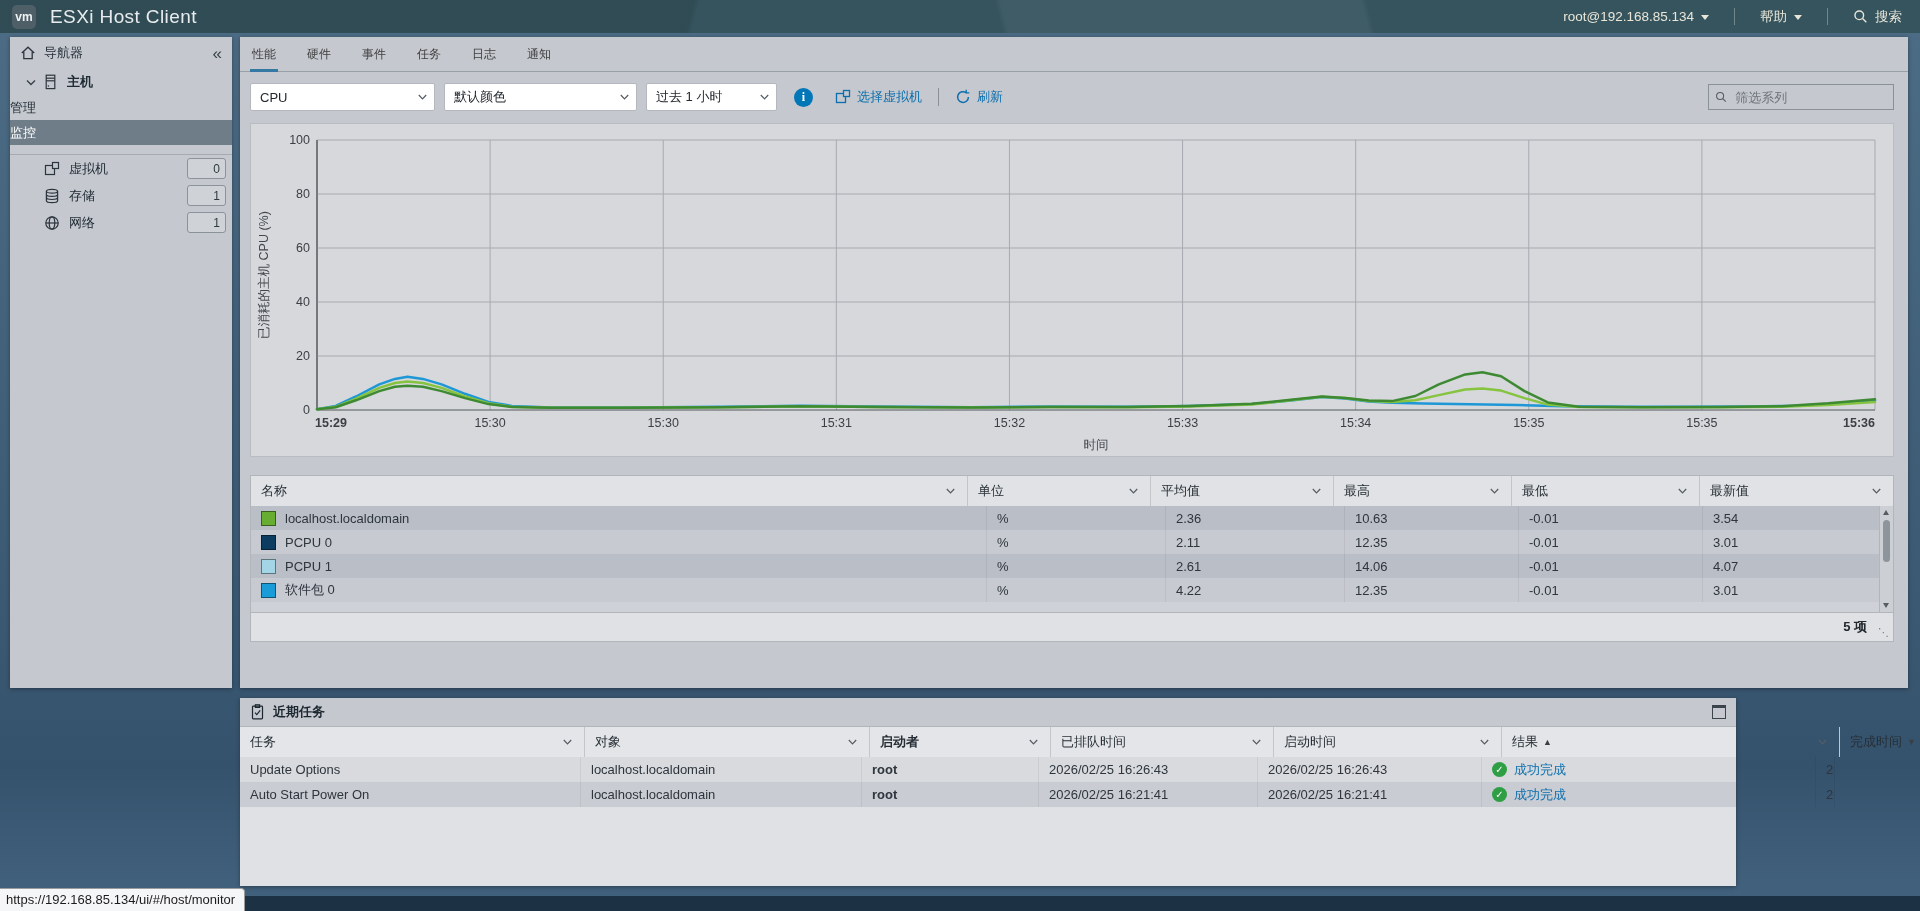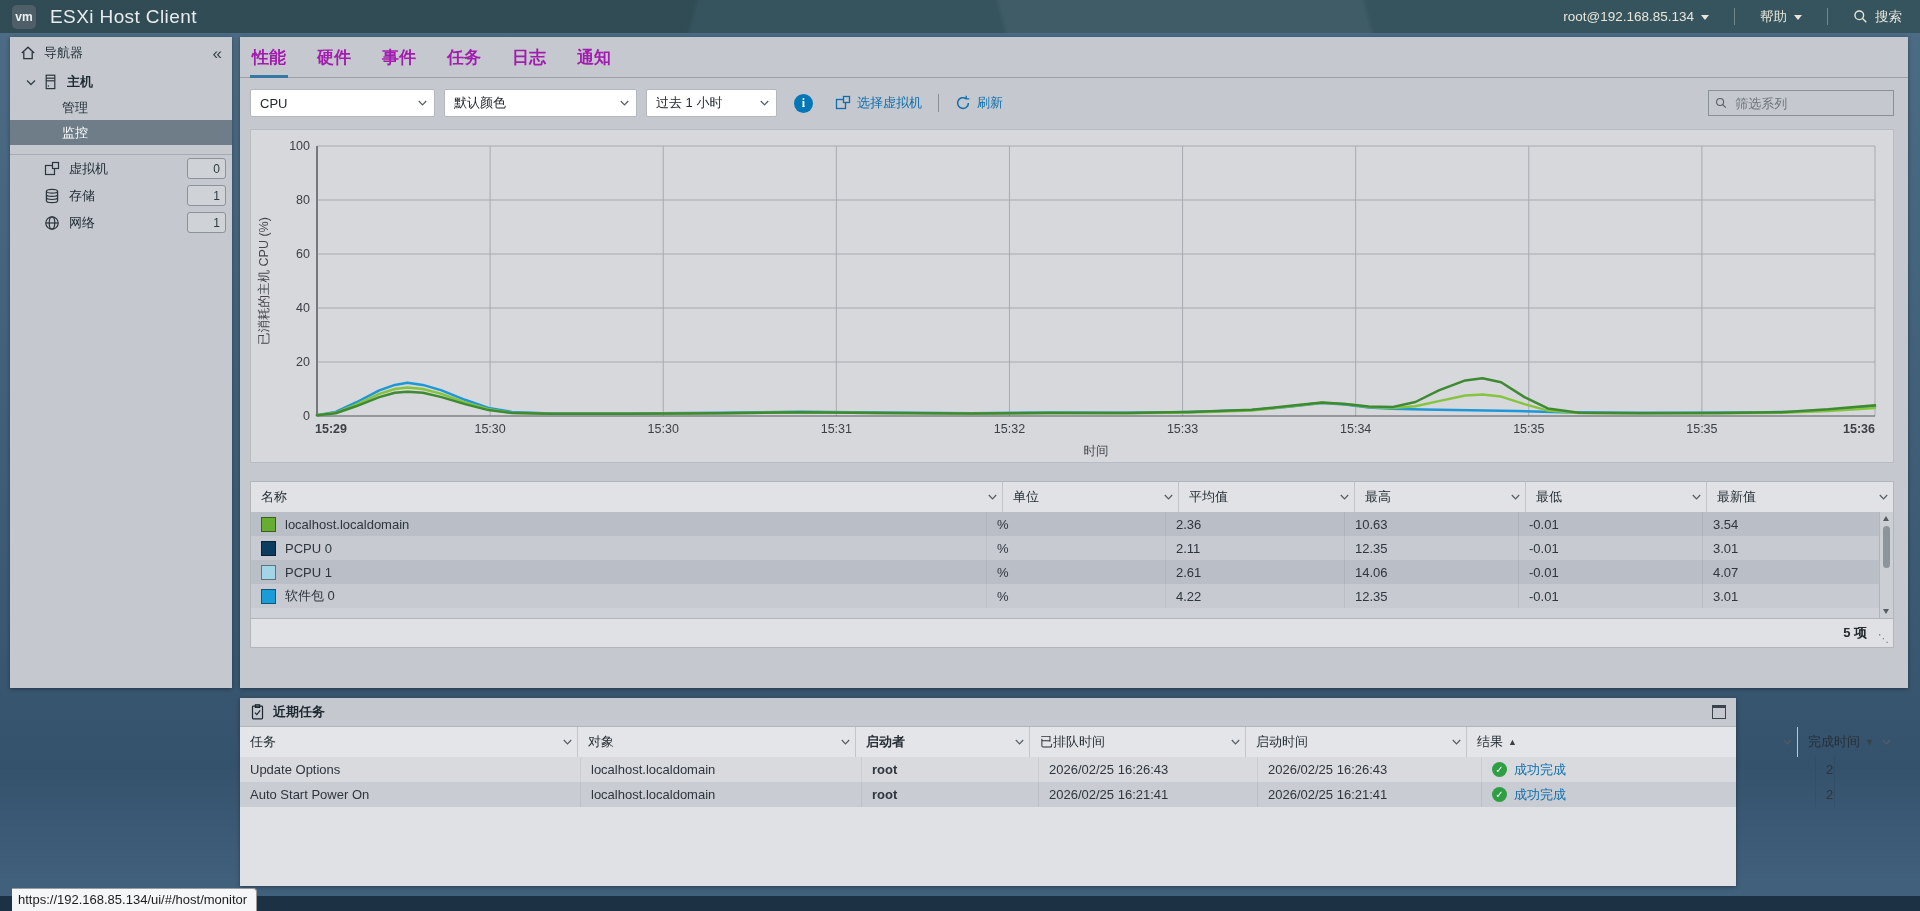--- a/index.html
+++ b/index.html
@@ -23,51 +23,51 @@
   .mainpanel{position:absolute;left:240px;top:37px;width:1668px;height:651px;background:#c5c8ce;box-shadow:0 1px 4px rgba(0,0,0,.35);}
   .taskpanel{position:absolute;left:240px;top:698px;width:1496px;height:188px;background:#c5c8ce;box-shadow:0 1px 4px rgba(0,0,0,.35);display:flex;flex-direction:column;}
   
   .nav-header{height:32px;display:flex;align-items:center;padding:0 10px;color:#26313a;}
   .nav-header .lbl{margin-left:8px;}
   .collapse-btn{margin-left:auto;font-size:17px;color:#39434c;cursor:pointer;line-height:1;}
   .tree-row{height:26px;display:flex;align-items:center;cursor:pointer;color:#1f2a33;}
   .tree-row .tw{width:18px;margin-left:12px;display:flex;justify-content:center;}
   .tree-row .ti{width:16px;margin-left:3px;display:flex;}
   .tree-row .tl{margin-left:8px;font-weight:bold;}
-  .tree-child{height:25px;display:flex;align-items:center;padding-left:52px;cursor:pointer;color:#1f2a33;}
+  .tree-child{height:25px;display:flex;align-items:center;cursor:pointer;color:#1f2a33;}
   .tree-child.selected{background:#6f7d89;color:#fff;}
   .side-sep{border-top:1px solid #a6aab1;margin-top:9px;}
   .side-item{height:27px;display:flex;align-items:center;cursor:pointer;color:#1f2a33;}
   .side-item .si{width:17px;margin-left:34px;display:flex;}
   .side-item .sl{margin-left:8px;}
   .badge{margin-left:auto;margin-right:6px;min-width:32px;height:19px;border:1px solid #8c9299;border-radius:3px;
     background:#cfd2d7;display:flex;align-items:center;justify-content:flex-end;padding-right:5px;font-size:12px;color:#2e3a40;}
   
   .obj-title{display:flex;align-items:center;padding:9px 0 0 10px;height:24px;}
   .obj-title .t{margin-left:8px;font-weight:bold;font-size:14px;color:#1d272f;}
   .tabs{display:flex;padding-left:10px;border-bottom:1px solid #99a0a8;margin-top:3px;}
-  .tab{margin-right:27px;padding:6px 2px;margin-bottom:-1px;border-bottom:3px solid transparent;cursor:pointer;color:#a21caf;font-size:17px;font-weight:bold;}
+  .tab{margin-right:27px;padding:6px 2px;margin-bottom:-1px;border-bottom:3px solid transparent;cursor:pointer;color:#404040;font-size:12px;}
   .tab.active{border-bottom-color:#3379a3;}
   .toolbar{display:flex;align-items:center;margin:11px 14px 0 10px;height:28px;}
   .selectbox{position:relative;height:26px;background:#fff;border:1px solid #b4b8be;border-radius:2px;
     display:flex;align-items:center;padding:0 24px 0 9px;margin-right:9px;cursor:pointer;color:#23292f;}
   .selectbox .chev{position:absolute;right:7px;top:10px;}
   .w-metric{width:150px;}.w-color{width:158px;}.w-period{width:96px;}
   .info-icon{width:19px;height:19px;border-radius:50%;background:#0277b8;color:#fff;display:flex;align-items:center;justify-content:center;
     font-size:12px;font-weight:bold;margin:0 2px 0 8px;cursor:pointer;font-family:"Liberation Serif",serif;}
   .tool-link{display:flex;align-items:center;gap:6px;color:#0b6fae;cursor:pointer;margin-left:20px;font-size:13px;}
   .tool-divider{width:1px;height:18px;background:#8a9097;margin:0 16px;}
   .filterbox{margin-left:auto;width:172px;height:24px;border:1px solid #8a9097;display:flex;align-items:center;padding:0 6px;background:transparent;}
   .filterbox input{border:none;outline:none;background:transparent;width:100%;margin-left:6px;font-size:13px;color:#3a4147;font-family:inherit;}
   .filterbox input::placeholder{color:#6d747b;}
   .chart-wrap{margin:12px 14px 0 10px;height:332px;background:#d6d8db;border:1px solid #b9bcc1;}
   
   .ptable{margin:18px 14px 0 10px;border:1px solid #b2b5ba;}
   .thead{display:flex;height:30px;background:#e0e2e5;align-items:stretch;}
-  .th{display:flex;align-items:center;padding:0 5px 0 10px;border-right:1px solid #c3c5c9;color:#262f36;position:relative;cursor:pointer;}
+  .th{display:flex;align-items:center;padding:0 12px 0 10px;border-right:1px solid #c3c5c9;color:#262f36;position:relative;cursor:pointer;}
   .th:last-child{border-right:none;}
   .th .thl{white-space:nowrap;}
   .th .chev{margin-left:auto;padding-left:8px;}
   .sortmark{font-size:9px;margin-left:5px;color:#3a3f45;}
   .p-name{flex:1;}.p-unit{width:160px;flex:none;justify-content:space-between;}.p-avg{width:160px;flex:none;}.p-max{width:155px;flex:none;}.p-min{width:165px;flex:none;}.p-last{width:171px;flex:none;}
   .rows-viewport{position:relative;height:106px;background:#ced1d7;overflow:hidden;}
   .prow{display:flex;height:24px;align-items:center;cursor:pointer;}
   .prow:nth-child(odd){background:#b9bec7;}
   .prow:nth-child(even){background:#c7cad1;}
   .pc{padding:0 8px 0 10px;display:flex;align-items:center;height:100%;border-right:1px solid rgba(0,0,0,.06);white-space:nowrap;overflow:hidden;}
@@ -89,21 +89,21 @@
   .t-queued{width:200px;flex:none;}.t-start{width:205px;flex:none;}.t-result{width:315px;flex:none;}.t-done{flex:1;}
   .ttable .thead{background:#e4e5e8;}
   .trow{display:flex;height:25px;align-items:center;cursor:pointer;}
   .trow:nth-child(odd){background:#c9ccd2;}
   .trow:nth-child(even){background:#d8dade;}
   .tfill{flex:1;background:#dfe1e4;}
   .check-ic{width:15px;height:15px;border-radius:50%;background:#2f9e44;color:#fff;display:inline-flex;align-items:center;justify-content:center;
     font-size:10px;font-weight:bold;margin-right:7px;flex:none;}
   .result-link{color:#0b6fae;}
   
-  .status-tip{position:absolute;left:12px;bottom:0;height:22px;line-height:22px;background:#f5f6f7;border:1px solid #9b9b9b;
+  .status-tip{position:absolute;left:0;bottom:0;height:22px;line-height:22px;background:#f5f6f7;border:1px solid #9b9b9b;
     border-left:none;border-bottom:none;border-top-right-radius:4px;padding:0 9px 0 6px;color:#1c1c1c;font-size:13px;z-index:9;}
   svg.ic{display:block;}
 </style>
 </head>
 <body>
 
 <div class="screen">
 
   <div class="topbar">
     <div class="vm-logo">vm</div>

